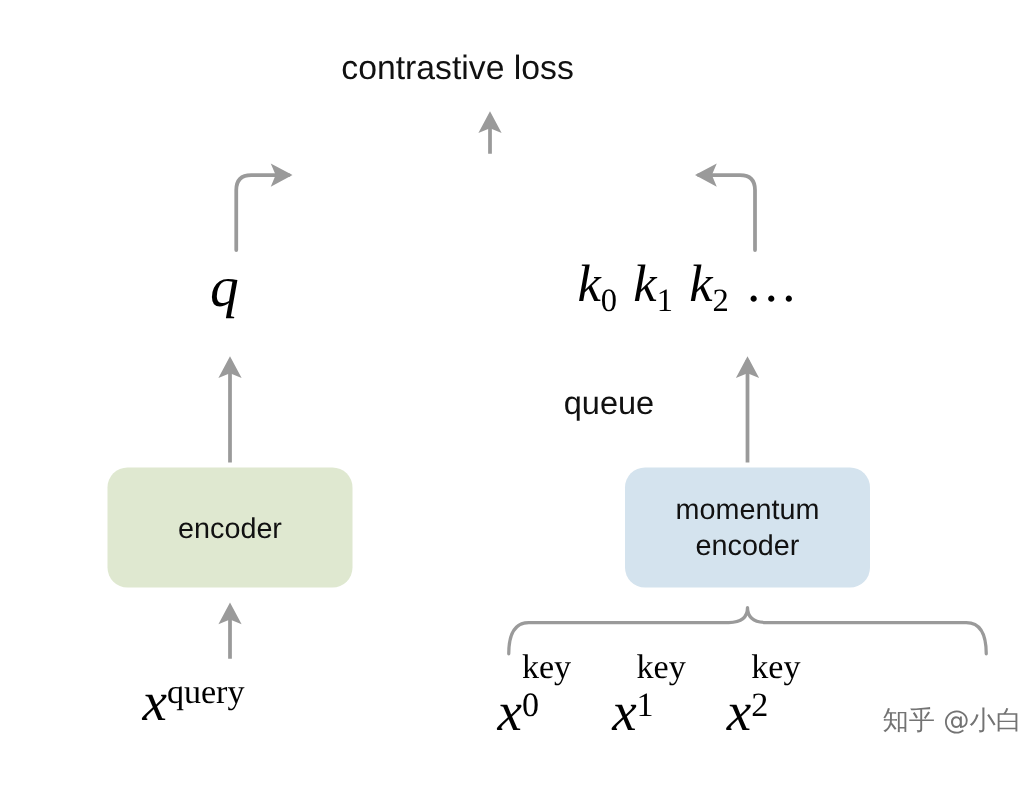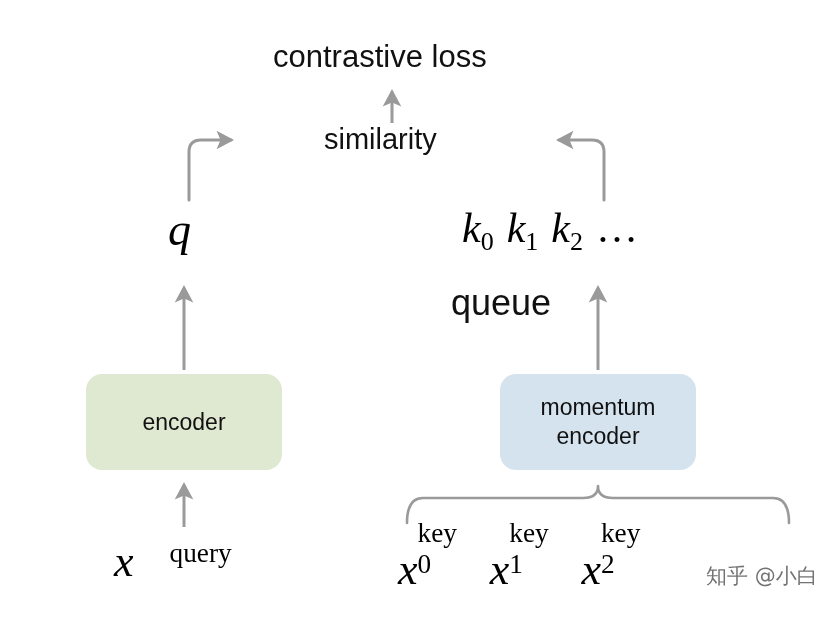--- a/index.html
+++ b/index.html
@@ -35,21 +35,20 @@
   }
   .mup {
     font-style: normal;
   }
   .sup {
     font-size: 0.62em;
     vertical-align: baseline;
     position: relative;
     top: -0.52em;
     font-style: normal;
-    margin-left: 36px;
   }
   .sub {
     font-size: 0.62em;
     vertical-align: baseline;
     position: relative;
     top: 0.30em;
     font-style: normal;
   }
   .supsub {
     display: inline-block;
@@ -104,32 +103,32 @@
     top: 374px;
     width: 196px;
     height: 96px;
     font-size: 23px;
     line-height: 1.25;
     align-items: center;
   }
   #contrastive-loss {
     left: 273px;
     top: 41px;
-    font-size: 31px;
+    font-size: 27px;
     text-align: center;
   }
   #similarity {
     left: 324px;
     top: 125px;
     font-size: 29px;
   }
   #queue {
     left: 451px;
-    top: 285px;
-    font-size: 36px;
+    top: 309px;
+    font-size: 26px;
   }
   #q-label {
     left: 168px;
     top: 207px;
     font-size: 46px;
   }
   #k-labels {
     left: 462px;
     top: 207px;
     font-size: 42px;
@@ -199,21 +198,20 @@
                L583,498
                Q598,498 598,486
                Q598,498 613,498
                L773,498
                Q789,498 789,523" stroke="#9a9a9a" stroke-width="2.6" fill="none" stroke-linecap="round" stroke-linejoin="round"></path>
     </g>
   </svg>
 
   <div class="lbl sans" id="contrastive-loss">contrastive loss</div>
 
-  <div class="lbl sans" id="similarity">similarity</div>
 
   <div class="lbl sans" id="queue">queue</div>
 
   <div class="lbl math mi" id="q-label">q</div>
 
   <div class="lbl math" id="k-labels">
     <span class="mi">k</span><span class="sub">0</span><span class="gap"></span><span class="mi">k</span><span class="sub">1</span><span class="gap"></span><span class="mi">k</span><span class="sub">2</span><span class="gap"></span><span class="mup">…</span>
   </div>
 
   <div class="lbl math" id="x-query">

